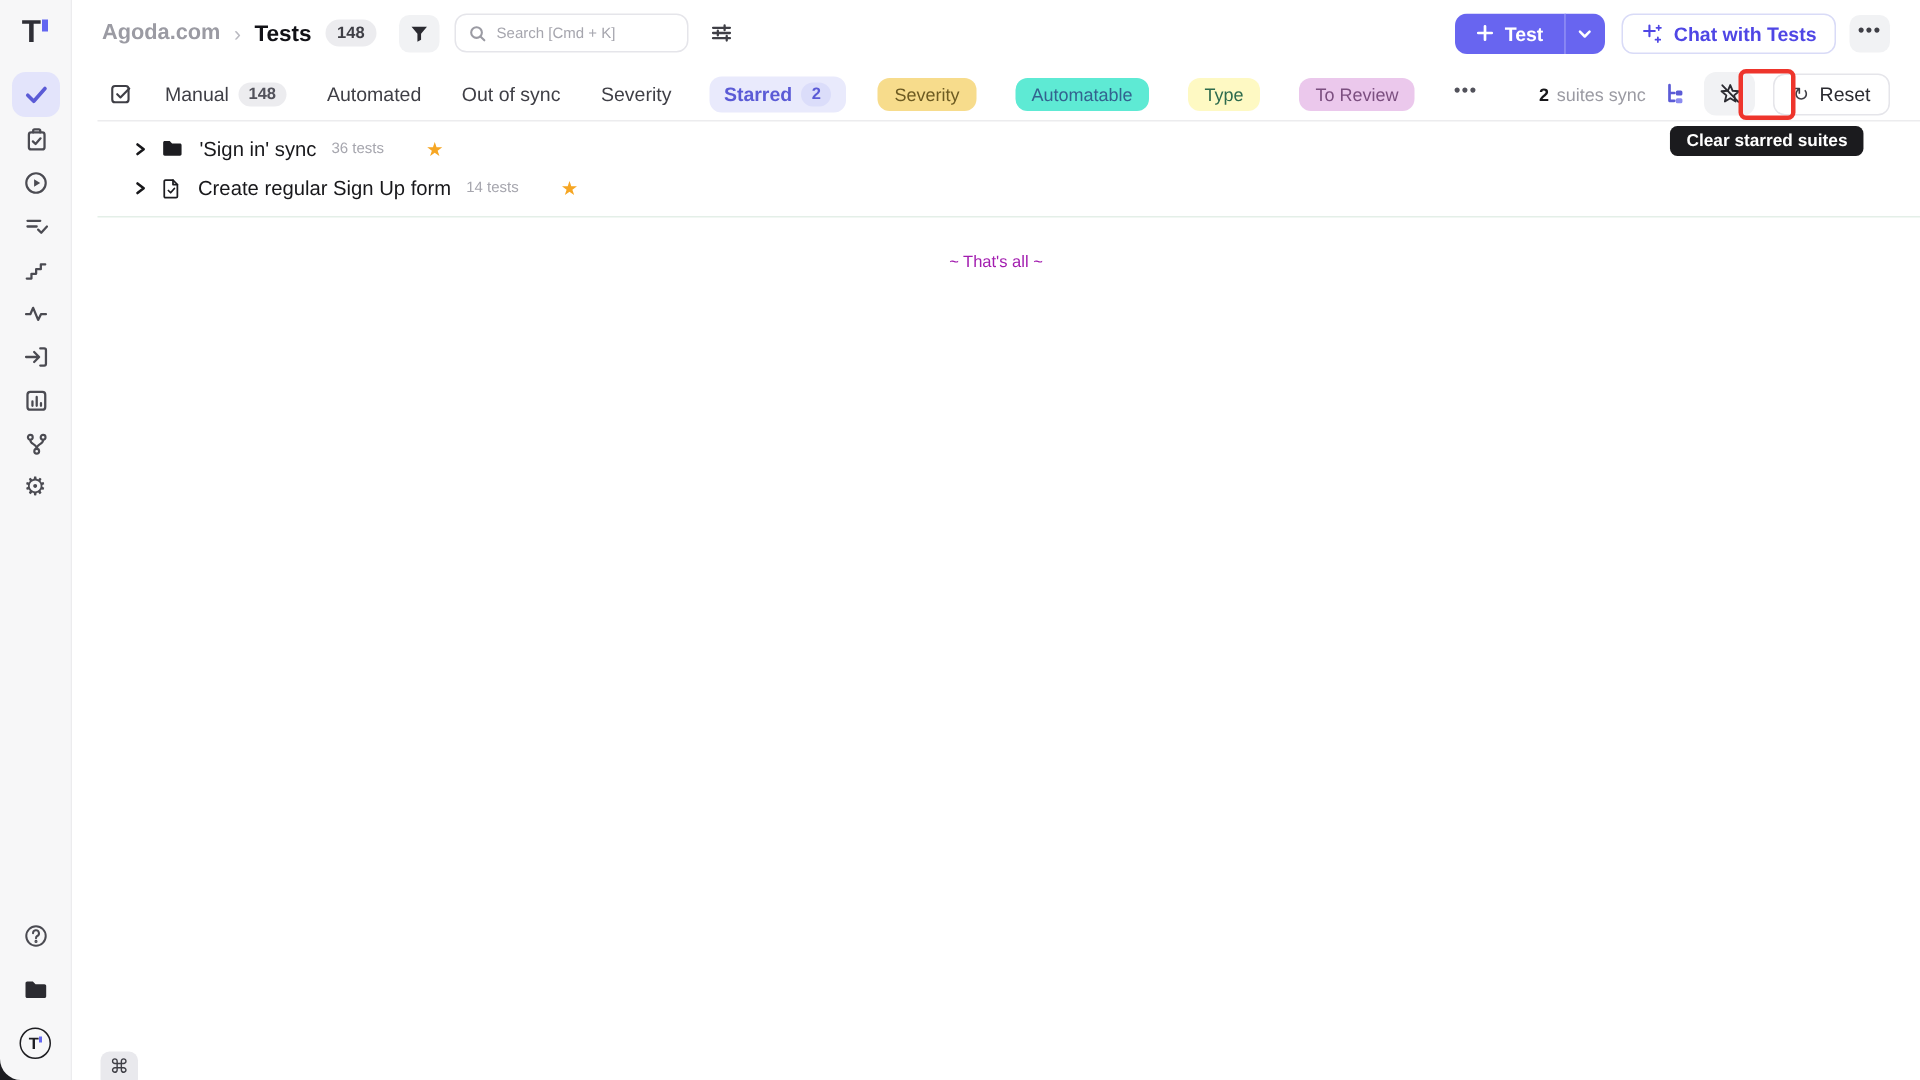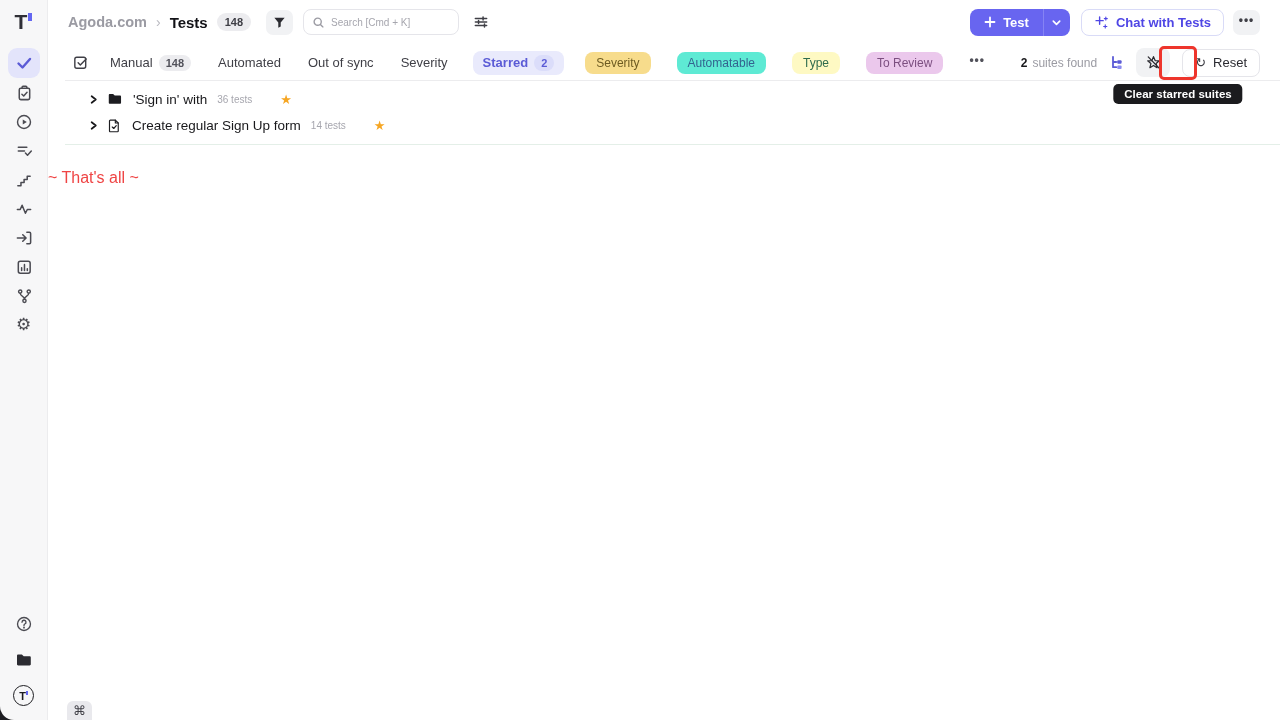--- a/index.html
+++ b/index.html
@@ -90,22 +90,22 @@
   .rows { position:absolute; left:48px; top:86px; right:0; }
   .suite-row { display:flex; align-items:center; height:26px; padding-left:40px; cursor:pointer; }
   .chev { display:flex; margin-right:8px; }
   .row-icon { display:flex; margin-right:10px; }
   .row-name { font-size:13.5px; font-weight:500; color:#18181b; }
   .row-tests { font-size:10px; color:#a6a6ae; margin-left:10px; }
   .row-star { color:#f6a623; font-size:13px; margin-left:28px; }
   .rows-sep { position:absolute; left:65px; top:144px; right:0; height:1px; background:#e4efe8; }
 
   
-  .thats-all { position:absolute; left:48px; right:0; top:169px; 
-               font-size:16px; color:#ef4444; }
+  .thats-all { position:absolute; left:48px; right:0; top:169px; text-align:center;
+               font-size:11px; color:#a21caf; }
   .page-line { position:absolute; left:48px; right:0; top:186px; text-align:center;
                font-size:11px; color:#6b7280; }
   .page-line b { color:#1f2430; font-weight:700; margin-left:3px; }
   .cmd-key { position:absolute; left:67px; top:701px; width:25px; height:24px; background:#e9e9ed;
              border:none; border-radius:6px; color:#3f3f46; font-size:13px; display:flex;
              align-items:flex-start; justify-content:center; padding-top:2px; cursor:pointer; }
   svg { display:block; }
 </style>
 </head>
 <body>
@@ -316,21 +316,21 @@
     </button>
 
     <button class="fbadge" style="background: rgb(247, 220, 140); color: rgb(109, 91, 34); text-align: right;">Severity</button>
     <button class="fbadge" style="background: #5eead4; color: rgb(51, 99, 143);">Automatable</button>
     <button class="fbadge" style="background: #fef9c3; color: rgb(46, 107, 77);">Type</button>
     <button class="fbadge" style="background: rgb(235, 200, 236); color: rgb(124, 79, 128);">To Review</button>
     <button class="fmore">•••</button>
 
     <div class="fright">
       <span class="found-num">2</span>
-      <span class="found-txt">suites found</span>
+      <span class="found-txt">suites sync</span>
       <button class="tree-btn">
         <span>
           <svg width="17" height="17" viewBox="0 0 17 17" fill="none">
               <path d="M4 2.8v10.4M4 8h3.2M4 13.2h3.2" stroke="#5b5bd6" stroke-width="1.8" stroke-linecap="round"></path>
               <rect x="8.2" y="6.3" width="4.4" height="3.4" rx="1" fill="#5b5bd6"></rect>
               <rect x="8.2" y="11.5" width="4.4" height="3.4" rx="1" fill="#8b8bf0"></rect>
             </svg>
         </span>
       </button>
       <button class="staroff-btn">
@@ -357,21 +357,21 @@
       <span class="chev">
         <svg width="11" height="11" viewBox="0 0 12 12" fill="none" stroke="#18181b" stroke-width="1.9" stroke-linecap="round" stroke-linejoin="round">
             <path d="M4 2.5L8.5 6 4 9.5"></path>
           </svg>
       </span>
       <span class="row-icon">
         <svg width="16" height="16" viewBox="0 0 18 18">
             <path d="M2 4.6c0-.7.5-1.2 1.2-1.2h3.7l1.8 1.8h5.9c.7 0 1.2.5 1.2 1.2v6.8c0 .7-.5 1.2-1.2 1.2H3.2c-.7 0-1.2-.5-1.2-1.2z" fill="#1d1d21"></path>
           </svg>
       </span>
-      <span class="row-name">'Sign in' with</span>
+      <span class="row-name">'Sign in' sync</span>
       <span class="row-tests">36 tests</span>
       <span class="row-star">★</span>
     </div>
     <div class="suite-row">
       <span class="chev">
         <svg width="11" height="11" viewBox="0 0 12 12" fill="none" stroke="#18181b" stroke-width="1.9" stroke-linecap="round" stroke-linejoin="round">
             <path d="M4 2.5L8.5 6 4 9.5"></path>
           </svg>
       </span>
       <span class="row-icon">

